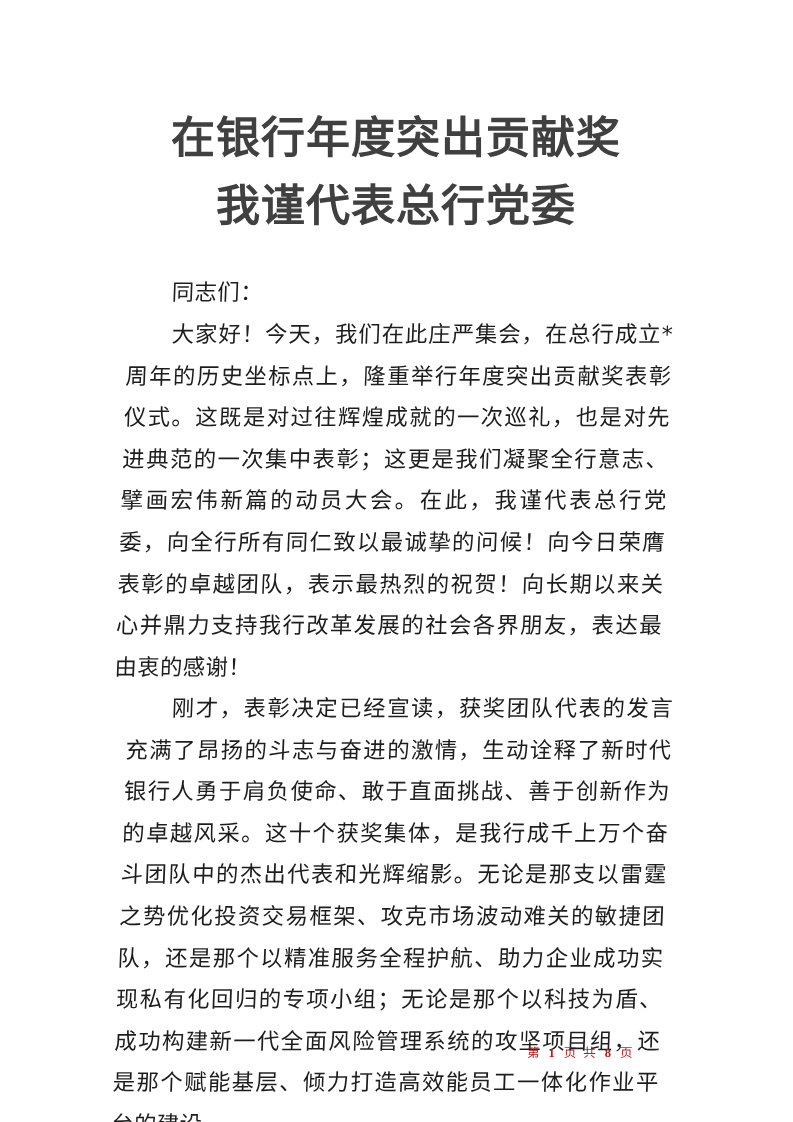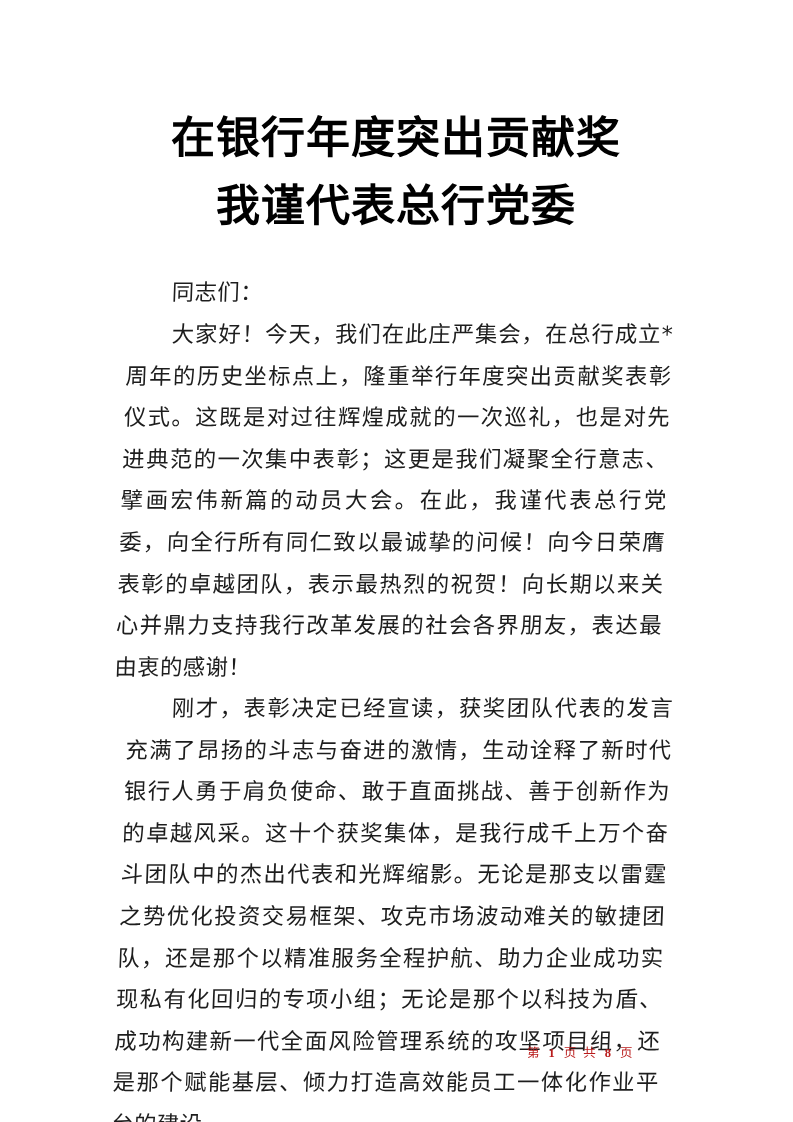--- a/index.html
+++ b/index.html
@@ -25,21 +25,21 @@
     position: absolute;
     left: 96px;
     top: 104px;
     width: 600px;
     text-align: center;
     font-family: "DejaVu Serif", "Liberation Serif", serif;
     font-weight: 700;
     font-size: 44px;
     line-height: 68px;
     letter-spacing: 1px;
-    color: #000000;
+    color: #404040;
   }
   .doc-title .title-line {
     display: block;
     white-space: nowrap;
   }
 
   
   .doc-body {
     position: absolute;
     left: 128px;

